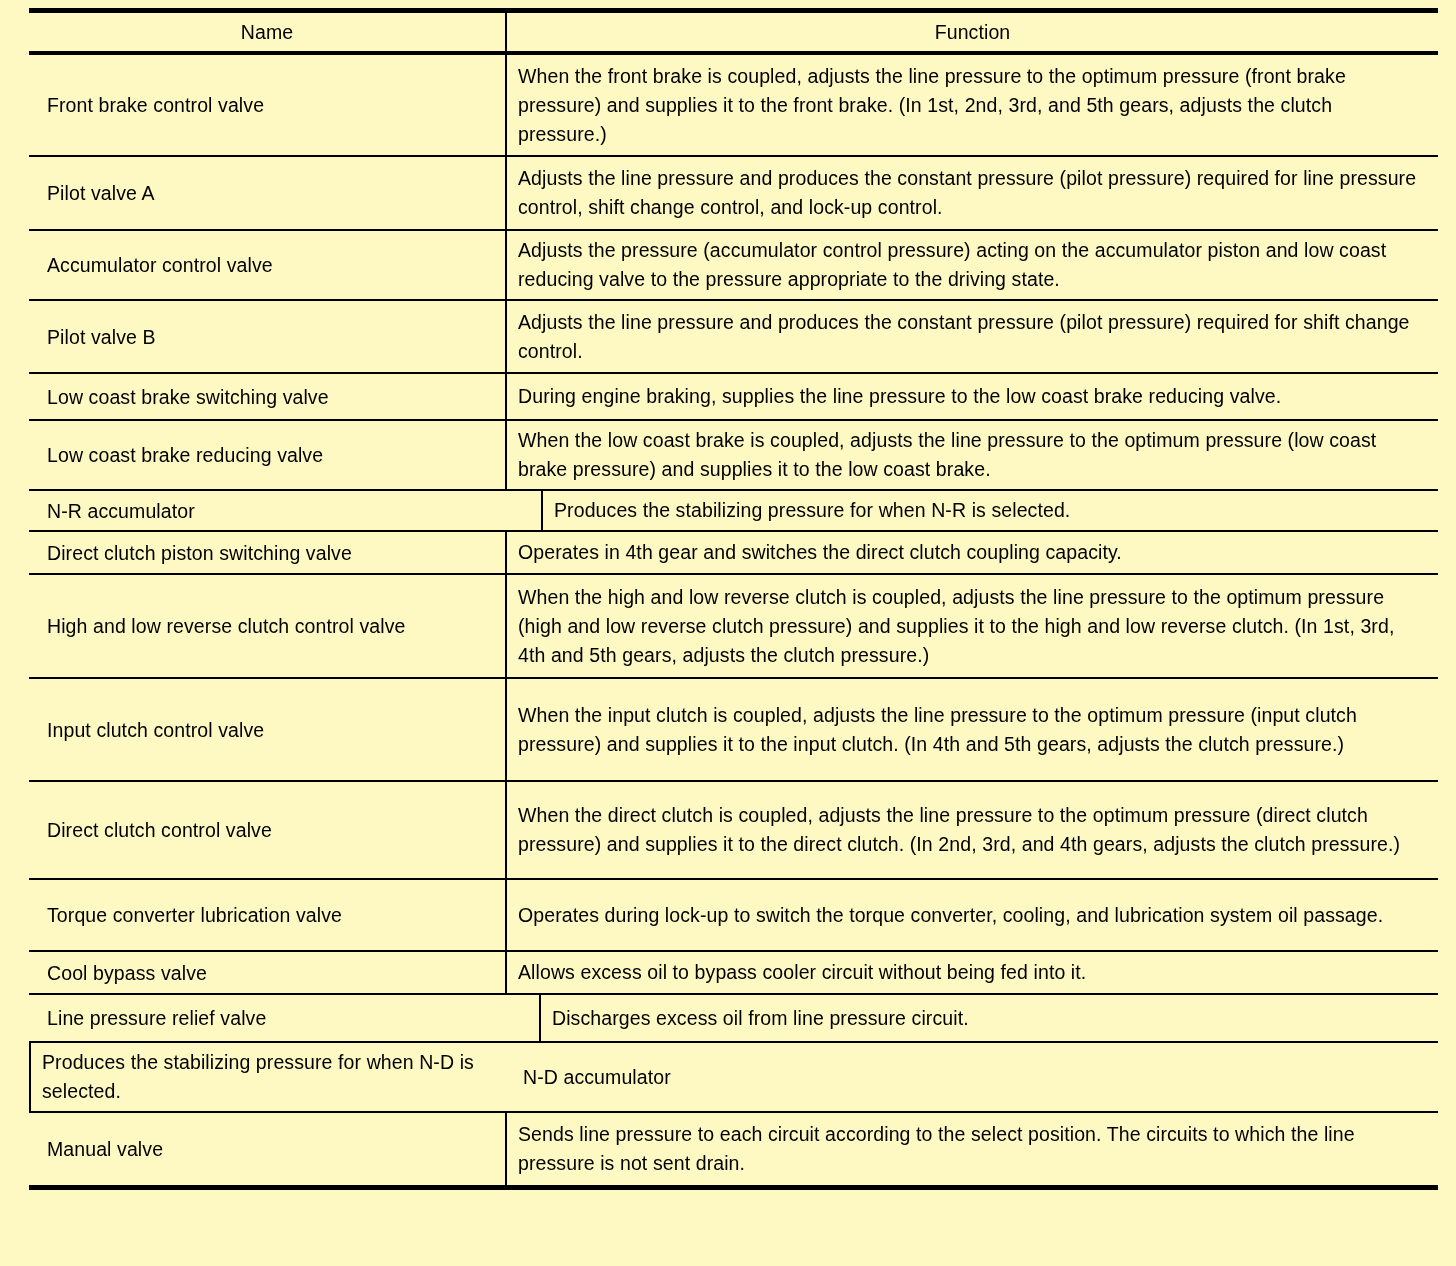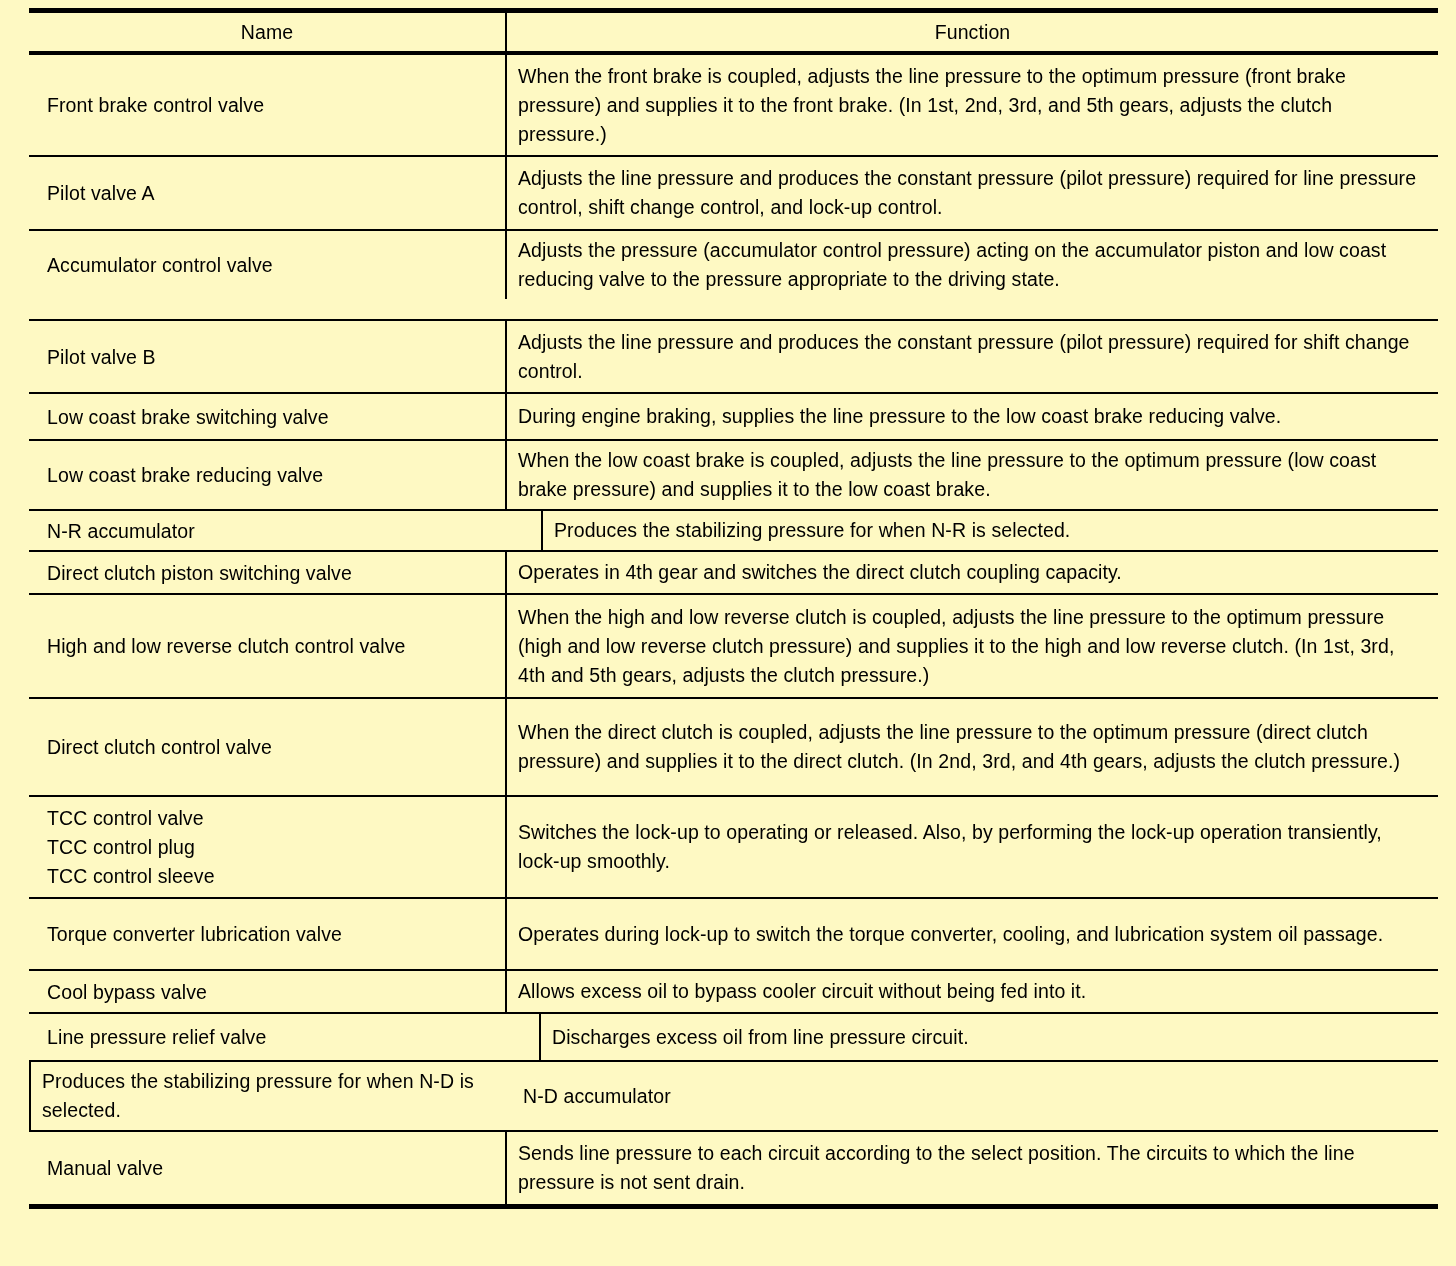--- a/index.html
+++ b/index.html
@@ -47,21 +47,21 @@
     justify-content: center;
     text-align: center;
     padding: 4px 8px;
   }
   
   .h104 { min-height: 104px; }
   .h103 { min-height: 103px; }
   .h102 { min-height: 102px; }
   .h98  { min-height: 98px; }
   .h74  { min-height: 74px; }
-  .h73  { min-height: 73px; margin-top: 20px; }
+  .h73  { min-height: 73px; }
   .h72  { min-height: 72px; }
   .h70  { min-height: 70px; }
   .h66  { min-height: 66px; }
   .h48  { min-height: 48px; gap: 34px; }
   .h47  { min-height: 47px; }
   .h43  { min-height: 43px; }
   .h40  { min-height: 40px; }
   .h38  { min-height: 38px; gap: 36px; }
 </style>
 </head>
@@ -113,32 +113,30 @@
     <div class="row h43">
       <div class="cell name-cell">Direct clutch piston switching valve</div>
       <div class="cell func-cell">Operates in 4th gear and switches the direct clutch coupling capacity.</div>
     </div>
 
     <div class="row h104">
       <div class="cell name-cell">High and low reverse clutch control valve</div>
       <div class="cell func-cell">When the high and low reverse clutch is coupled, adjusts the line pressure to the optimum pressure (high and low reverse clutch pressure) and supplies it to the high and low reverse clutch. (In 1st, 3rd, 4th and 5th gears, adjusts the clutch pressure.)</div>
     </div>
 
+    <div class="row h103">
+      <div class="cell name-cell">Input clutch control valve</div>
+      <div class="cell func-cell">When the input clutch is coupled, adjusts the line pressure to the optimum pressure (input clutch pressure) and supplies it to the input clutch. (In 4th and 5th gears, adjusts the clutch pressure.)</div>
+    </div>
 
     <div class="row h98">
       <div class="cell name-cell">Direct clutch control valve</div>
       <div class="cell func-cell">When the direct clutch is coupled, adjusts the line pressure to the optimum pressure (direct clutch pressure) and supplies it to the direct clutch. (In 2nd, 3rd, and 4th gears, adjusts the clutch pressure.)</div>
     </div>
 
-    <div class="row h102">
-      <div class="cell name-cell">TCC control valve
-TCC control plug
-TCC control sleeve</div>
-      <div class="cell func-cell">Switches the lock-up to operating or released. Also, by performing the lock-up operation transiently, lock-up smoothly.</div>
-    </div>
 
     <div class="row h72">
       <div class="cell name-cell">Torque converter lubrication valve</div>
       <div class="cell func-cell">Operates during lock-up to switch the torque converter, cooling, and lubrication system oil passage.</div>
     </div>
 
     <div class="row h43">
       <div class="cell name-cell">Cool bypass valve</div>
       <div class="cell func-cell">Allows excess oil to bypass cooler circuit without being fed into it.</div>
     </div>

